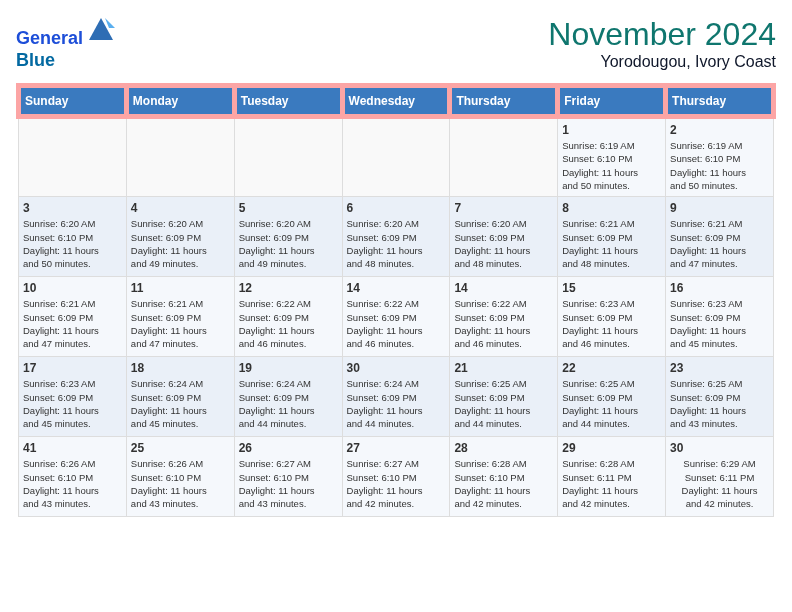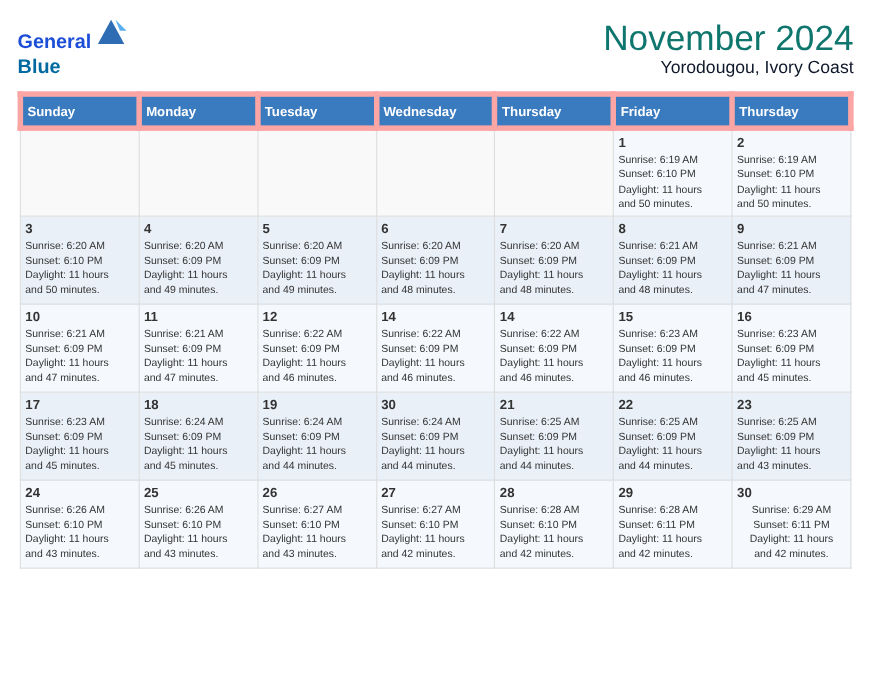--- a/index.html
+++ b/index.html
@@ -293,21 +293,21 @@
         <td>
           <span class="day-num">23</span>
           <div class="cell-info" style="white-space: pre-line;">Sunrise: 6:25 AM
 Sunset: 6:09 PM
 Daylight: 11 hours
 and 43 minutes.</div>
         </td>
       </tr>
       <tr>
         <td>
-          <span class="day-num">24</span>
+          <span class="day-num">41</span>
           <div class="cell-info" style="white-space: pre-line;">Sunrise: 6:26 AM
 Sunset: 6:10 PM
 Daylight: 11 hours
 and 43 minutes.</div>
         </td>
         <td>
           <span class="day-num">25</span>
           <div class="cell-info" style="white-space: pre-line;">Sunrise: 6:26 AM
 Sunset: 6:10 PM
 Daylight: 11 hours

